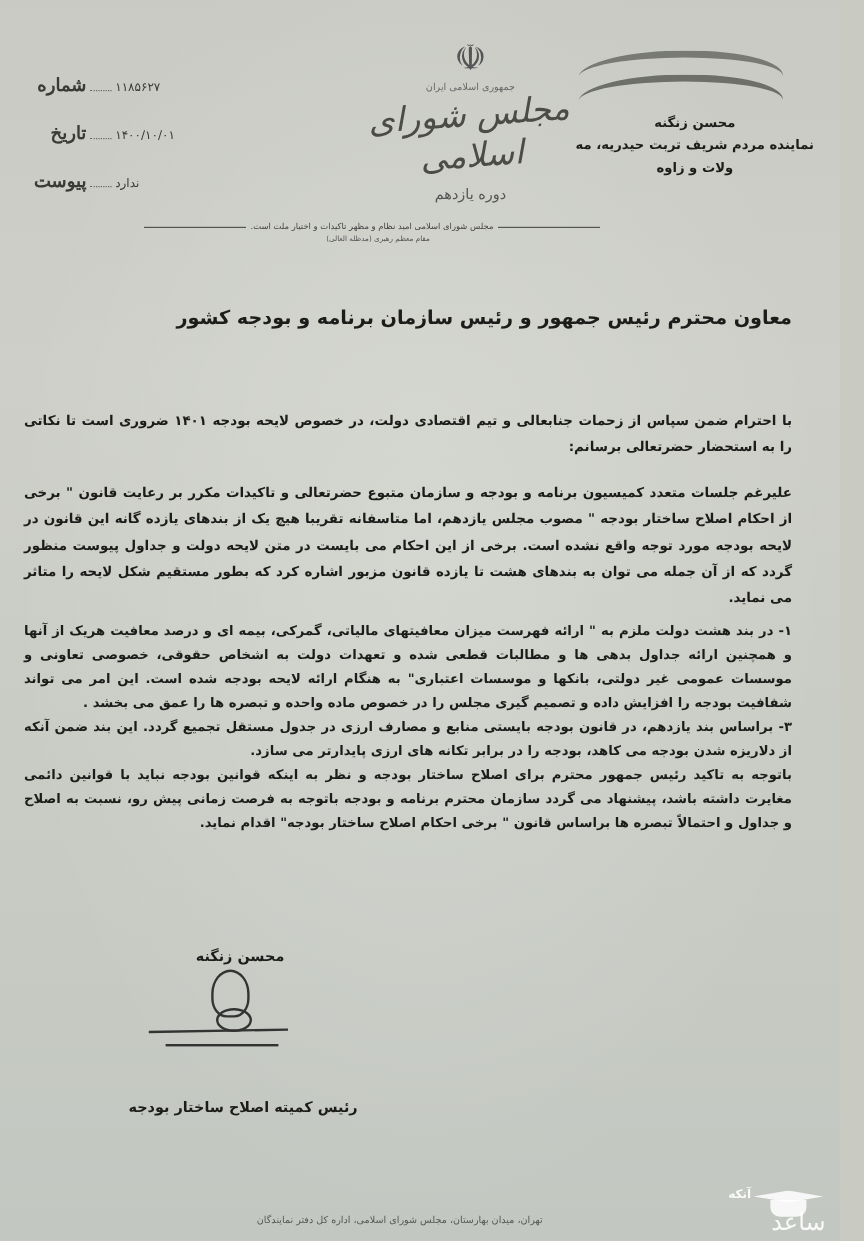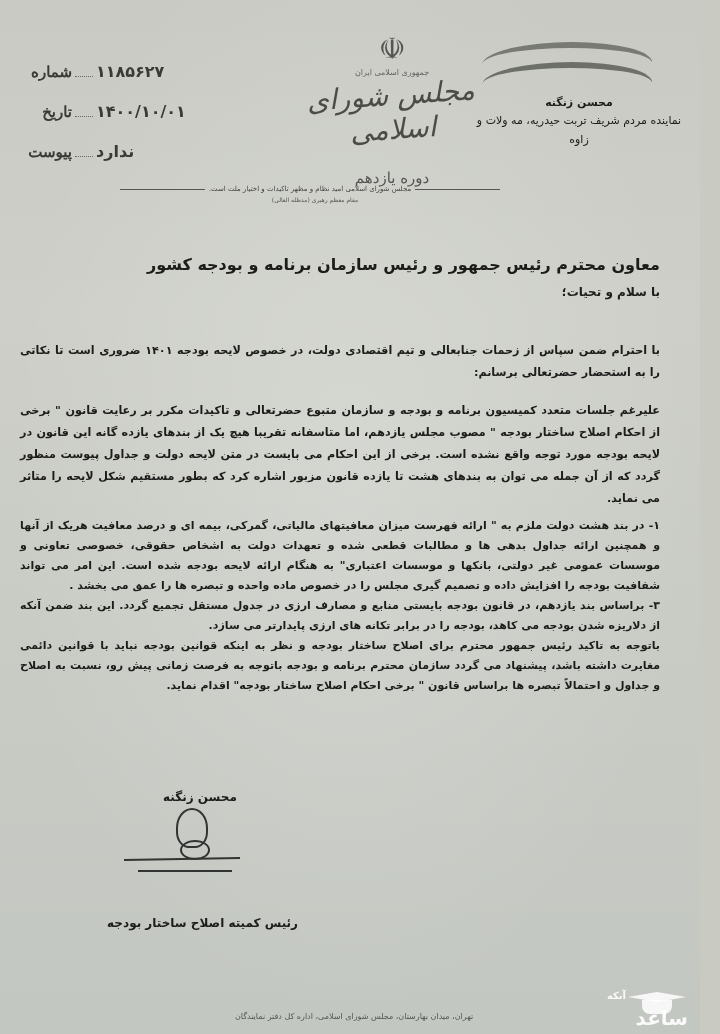--- a/index.html
+++ b/index.html
@@ -19,41 +19,41 @@
       background: radial-gradient(ellipse at 50% 45%, rgba(255,255,255,0.18), rgba(0,0,0,0) 70%);
       pointer-events: none;
     }
     .rtl { direction: rtl; unicode-bidi: isolate; }
 
     
     .meta { position: absolute; left: 30px; top: 62px; width: 170px; font-size: 13px; color: #3a3a36; }
     .meta-row { display: flex; flex-direction: row-reverse; align-items: baseline; height: 40px; }
     .meta-label { font-family: "DejaVu Serif", serif; font-weight: bold; font-size: 15px; width: 42px; text-align: right; }
     .meta-dots { flex: 0 0 18px; border-bottom: 1px dotted #666; margin: 0 3px 4px; }
-    .meta-value { font-weight: bold; font-size: 16px; letter-spacing: 0.5px; }
+    .meta-value { font-weight: normal; font-size: 10px; letter-spacing: 0.5px; }
 
     
     .emblem { position: absolute; left: 292px; top: 32px; width: 200px; text-align: center; }
     .emblem-icon { font-size: 30px; color: #555; line-height: 34px; }
     .emblem-sub { font-family: "DejaVu Serif", serif; font-size: 8px; color: #666; margin-top: 2px; }
     .emblem-title { font-family: "DejaVu Serif", serif; font-size: 28px; font-style: italic; color: #4b4b47; line-height: 34px; margin-top: 2px; transform: rotate(-4deg); }
-    .emblem-period { font-family: "DejaVu Serif", serif; font-size: 15px; color: #555; margin-top: 22px; }
+    .emblem-period { font-family: "DejaVu Serif", serif; font-size: 12px; color: #555; margin-top: 8px; }
     .motto-line { position: absolute; left: 120px; top: 182px; width: 380px; height: 14px; display: flex; align-items: center; }
     .motto-rule { flex: 1; height: 1px; background: #555; }
     .motto-text { font-size: 7px; color: #444; padding: 0 4px; white-space: nowrap; }
     .motto-sub { position: absolute; left: 240px; top: 196px; width: 150px; text-align: center; font-size: 6px; color: #555; }
 
     
     .rep { position: absolute; right: 16px; top: 38px; width: 210px; text-align: center; }
     .flag-wave { position: relative; height: 56px; }
     .wave { position: absolute; left: 10px; width: 170px; height: 20px; border-top: 6px solid #6a6c66; border-radius: 60% 60% 0 0 / 100% 100% 0 0; transform: skewX(-12deg); opacity: 0.85; }
     .wave.w1 { top: 4px; }
     .wave.w2 { top: 24px; border-top-color: #5d5f59; }
     .rep-name { font-weight: bold; font-size: 11px; margin-top: 2px; }
-    .rep-title { font-weight: normal; font-size: 11px; line-height: 19px; margin-top: 2px; text-align: center; }
+    .rep-title { font-weight: bold; font-size: 11px; line-height: 19px; margin-top: 2px; text-align: center; }
 
     
     .salutation { position: absolute; right: 40px; top: 250px; width: 640px; }
     .sal-1 { font-weight: bold; font-size: 16px; line-height: 30px; }
     .sal-2 { font-weight: bold; font-size: 16px; line-height: 30px; }
     .sal-3 { font-size: 12px; line-height: 24px; font-weight: bold; }
 
     .para { position: absolute; right: 40px; width: 640px; font-size: 11.2px; font-weight: bold; line-height: 22px; text-align: justify; }
     .p1 { top: 340px; }
     .p2 { top: 400px; }
@@ -64,26 +64,26 @@
     .sig { position: absolute; left: 110px; top: 790px; width: 180px; text-align: center; }
     .sig-name { font-weight: bold; font-size: 12px; }
     .sig-mark { position: relative; height: 70px; }
     .sig-loop { position: absolute; left: 66px; top: 4px; width: 28px; height: 36px; border: 2px solid #333; border-radius: 50% 50% 40% 40%; }
     .sig-loop2 { position: absolute; left: 70px; top: 36px; width: 26px; height: 16px; border: 2px solid #333; border-radius: 50%; }
     .sig-line1 { position: absolute; left: 14px; top: 54px; width: 116px; height: 2px; background: #333; transform: rotate(-1deg); }
     .sig-line2 { position: absolute; left: 28px; top: 66px; width: 94px; height: 2px; background: #333; }
     .sig-role { position: absolute; left: 78px; top: 916px; width: 220px; font-weight: bold; font-size: 12px; }
 
     
-    .footer { position: absolute; left: 204px; top: 1012px; width: 300px; font-size: 8px; color: #555; text-align: center; }
+    .footer { position: absolute; left: 214px; top: 1012px; width: 300px; font-size: 8px; color: #555; text-align: left; }
     .watermark { position: absolute; right: 8px; top: 990px; width: 100px; height: 40px; color: rgba(255,255,255,0.9); text-align: right; }
     .wm-cap { position: absolute; right: 6px; top: 2px; width: 58px; height: 10px; background: rgba(255,255,255,0.85); clip-path: polygon(50% 0, 100% 50%, 50% 100%, 0 50%); }
     .wm-cap-base { position: absolute; right: 20px; top: 10px; width: 30px; height: 14px; background: rgba(255,255,255,0.85); border-radius: 0 0 8px 8px; }
     .wm-small { position: absolute; right: 66px; top: 0px; font-size: 10px; font-weight: bold; }
-    .wm-big { position: absolute; right: 4px; top: 16px; font-size: 20px; font-weight: bold; letter-spacing: 1px; }
+    .wm-big { position: absolute; right: 4px; top: 16px; font-size: 20px; font-weight: normal; letter-spacing: 1px; }
   </style>
 </head>
 <body>
 
 <div class="page">
 
   <div class="meta rtl">
     <div class="meta-row">
       <span class="meta-label">شماره</span>
       <span class="meta-dots"></span>
@@ -118,21 +118,20 @@
     <div class="flag-wave">
       <div class="wave w1"></div>
       <div class="wave w2"></div>
     </div>
     <div class="rep-name">محسن زنگنه</div>
     <div class="rep-title">نماینده مردم شریف تربت حیدریه، مه ولات و زاوه</div>
   </div>
 
   <div class="salutation rtl">
     <div class="sal-2">معاون محترم رئیس جمهور و رئیس سازمان برنامه و بودجه کشور</div>
-    <div class="sal-3">با سلام و تحیات؛</div>
   </div>
 
   <div class="para p1 rtl">با احترام ضمن سپاس از زحمات جنابعالی و تیم اقتصادی دولت، در خصوص لایحه بودجه ۱۴۰۱ ضروری است تا نکاتی را به استحضار حضرتعالی برسانم:</div>
   <div class="para p2 rtl">علیرغم جلسات متعدد کمیسیون برنامه و بودجه و سازمان متبوع حضرتعالی و تاکیدات مکرر بر رعایت قانون " برخی از احکام اصلاح ساختار بودجه " مصوب مجلس یازدهم، اما متاسفانه تقریبا هیچ یک از بندهای یازده گانه این قانون در لایحه بودجه مورد توجه واقع نشده است. برخی از این احکام می بایست در متن لایحه دولت و جداول پیوست منظور گردد که از آن جمله می توان به بندهای هشت تا یازده قانون مزبور اشاره کرد که بطور مستقیم شکل لایحه را متاثر می نماید.</div>
 
   <div class="list rtl">
     <p>۱- در بند هشت دولت ملزم به " ارائه فهرست میزان معافیتهای مالیاتی، گمرکی، بیمه ای و درصد معافیت هریک از آنها و همچنین ارائه جداول بدهی ها و مطالبات قطعی شده و تعهدات دولت به اشخاص حقوقی، خصوصی تعاونی و موسسات عمومی غیر دولتی، بانکها و موسسات اعتباری" به هنگام ارائه لایحه بودجه شده است. این امر می تواند شفافیت بودجه را افزایش داده و تصمیم گیری مجلس را در خصوص ماده واحده و تبصره ها را عمق می بخشد .</p>
     <p>۳- براساس بند یازدهم، در قانون بودجه بایستی منابع و مصارف ارزی در جدول مستقل تجمیع گردد. این بند ضمن آنکه از دلاریزه شدن بودجه می کاهد، بودجه را در برابر تکانه های ارزی پایدارتر می سازد.</p>
     <p>باتوجه به تاکید رئیس جمهور محترم برای اصلاح ساختار بودجه و نظر به اینکه قوانین بودجه نباید با قوانین دائمی مغایرت داشته باشد، پیشنهاد می گردد سازمان محترم برنامه و بودجه باتوجه به فرصت زمانی پیش رو، نسبت به اصلاح و جداول و احتمالاً تبصره ها براساس قانون " برخی احکام اصلاح ساختار بودجه" اقدام نماید.</p>
   </div>

